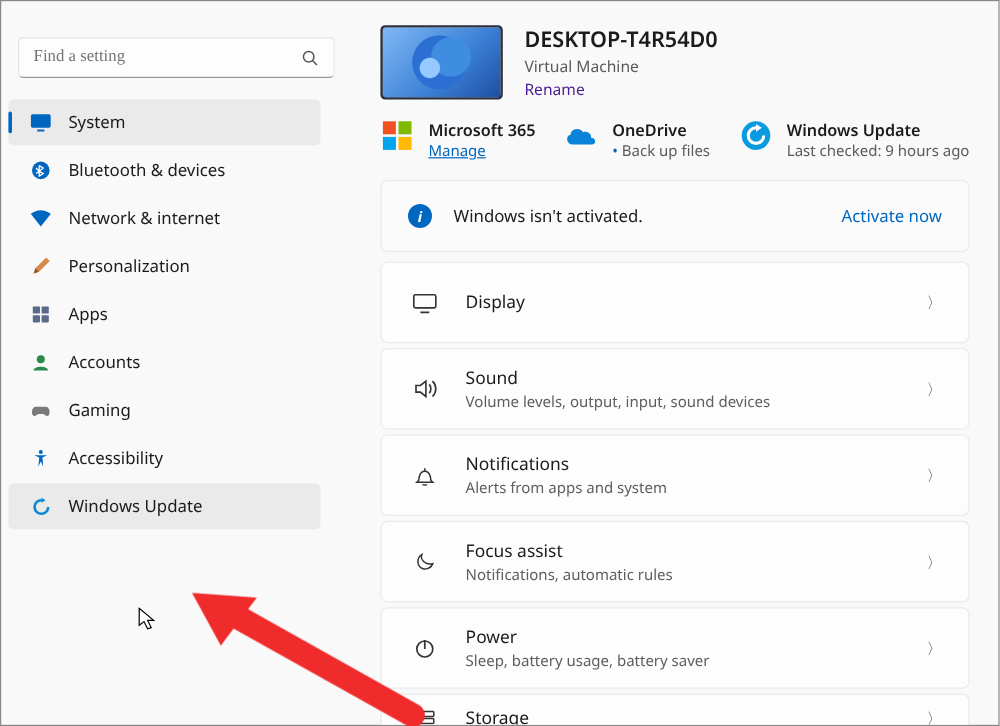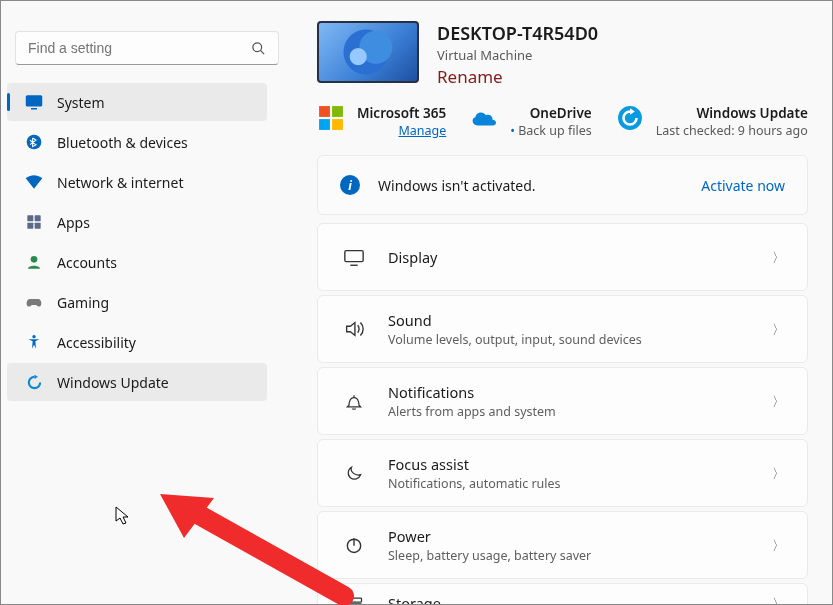--- a/index.html
+++ b/index.html
@@ -35,20 +35,21 @@
     border-bottom: 1px solid #9a9a9a;
     border-radius: 4px;
   }
   .search input {
     flex: 1;
     border: none;
     outline: none;
     font-size: 14px;
     background: transparent;
     color: #0f766e;
+    font-family: Liberation Serif, serif;
   }
   .search .sicon { font-size: 14px; color: #555; display:flex; align-items:center; }
 
   .nav { margin-top: 6px; display:flex; flex-direction:column; gap:2px;}
   .nav-item {
     display: flex;
     align-items: center;
     gap: 14px;
     height: 38px;
     padding: 0 12px 0 18px;
@@ -91,29 +92,29 @@
     border-radius: 4px;
     border: 2px solid #293042;
     background:
       radial-gradient(circle at 40% 58%, #96c9ff 0 8px, transparent 9px),
       radial-gradient(circle at 58% 42%, #3e8de0 0 16px, transparent 17px),
       radial-gradient(circle at 48% 50%, #2a6fd1 0 22px, transparent 23px),
       linear-gradient(135deg,#7fb8f5,#3a7fd5 60%,#1e4fa1);
   }
   .header-text h1 { font-size: 18px; font-weight: 600; }
   .header-text .sub { font-size: 13px; color: #5a5a5a; margin-top: 1px; }
-  .header-text .link { font-size: 17px; color: #7f1d1d; margin-top: 1px; cursor: pointer; }
+  .header-text .link { font-size: 13px; color: #4c1d95; margin-top: 1px; cursor: pointer; }
 
   .trio {
     display: flex;
     gap: 24px;
     margin-top: 16px;
     margin-bottom: 16px;
   }
-  .trio-item { display:flex; gap:12px; align-items:flex-start;text-align:right; }
+  .trio-item { display:flex; gap:12px; align-items:flex-start; }
   .trio-item .ticon { width:28px; height:28px; display:flex; align-items:center; justify-content:center; }
   .trio-item .ttext { display:flex; flex-direction:column; }
   .trio-item .ttitle { font-size:13.5px; font-weight:600; }
   .trio-item .tsub { font-size:12.5px; color:#5a5a5a; }
   .trio-item .tsub.link { color:#0067c0; text-decoration:underline; cursor:pointer;}
   .trio-item.od .tsub::before { content:"• "; color:#0067c0; }
 
   .banner {
     display:flex;
     align-items:center;
@@ -201,20 +202,29 @@
       <div class="nav-item">
         <span class="icon">
           <svg width="18" height="18" viewBox="0 0 24 24" fill="#0067c0">
               <path d="M12 3 C6 3 1 7 1 7 L12 21 L23 7 C23 7 18 3 12 3 Z"></path>
             </svg>
         </span>
         <span class="label">Network &amp; internet</span>
       </div>
       <div class="nav-item">
         <span class="icon">
+          <svg width="18" height="18" viewBox="0 0 24 24">
+              <path d="M4 20 L6 14 L18 2 L22 6 L10 18 Z" fill="#d68a4a"></path>
+              <path d="M4 20 L6 14 L10 18 Z" fill="#8a5a2a"></path>
+            </svg>
+        </span>
+        <span class="label">Personalization</span>
+      </div>
+      <div class="nav-item">
+        <span class="icon">
           <svg width="16" height="16" viewBox="0 0 24 24" fill="#5a6b8a">
               <rect x="2" y="2" width="9" height="9" rx="1"></rect>
               <rect x="13" y="2" width="9" height="9" rx="1"></rect>
               <rect x="2" y="13" width="9" height="9" rx="1"></rect>
               <rect x="13" y="13" width="9" height="9" rx="1"></rect>
             </svg>
         </span>
         <span class="label">Apps</span>
       </div>
       <div class="nav-item">

